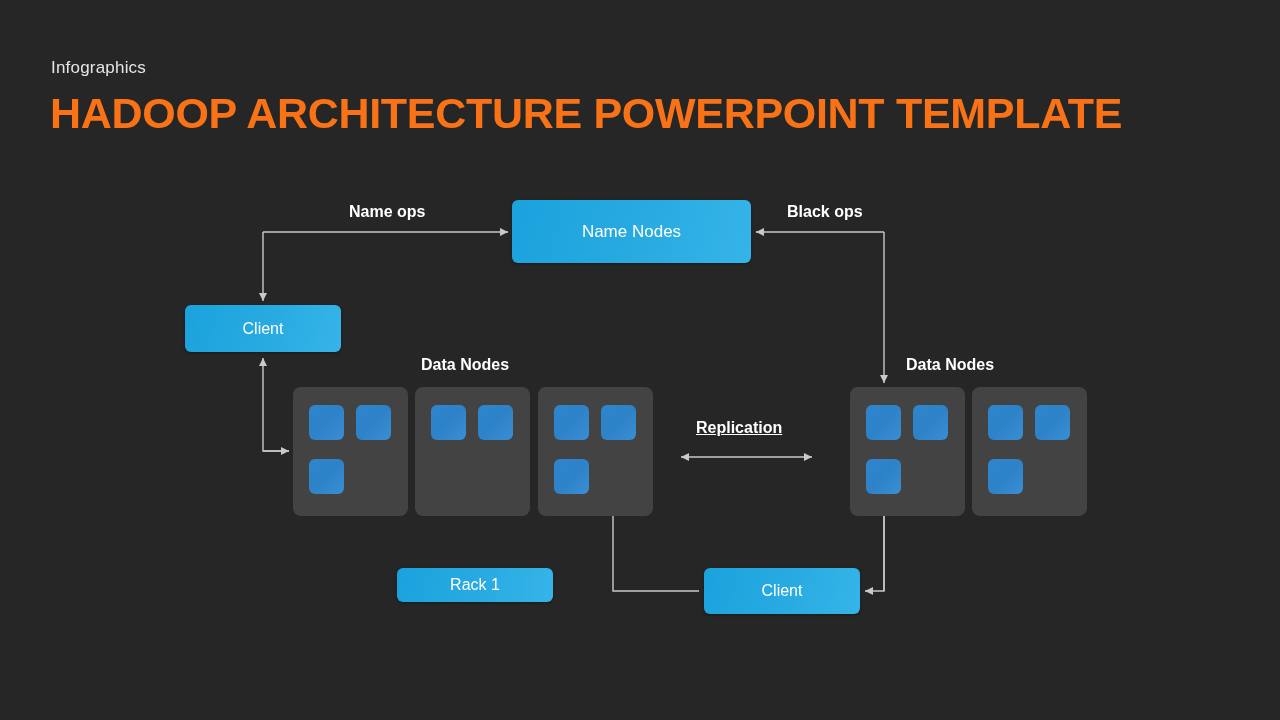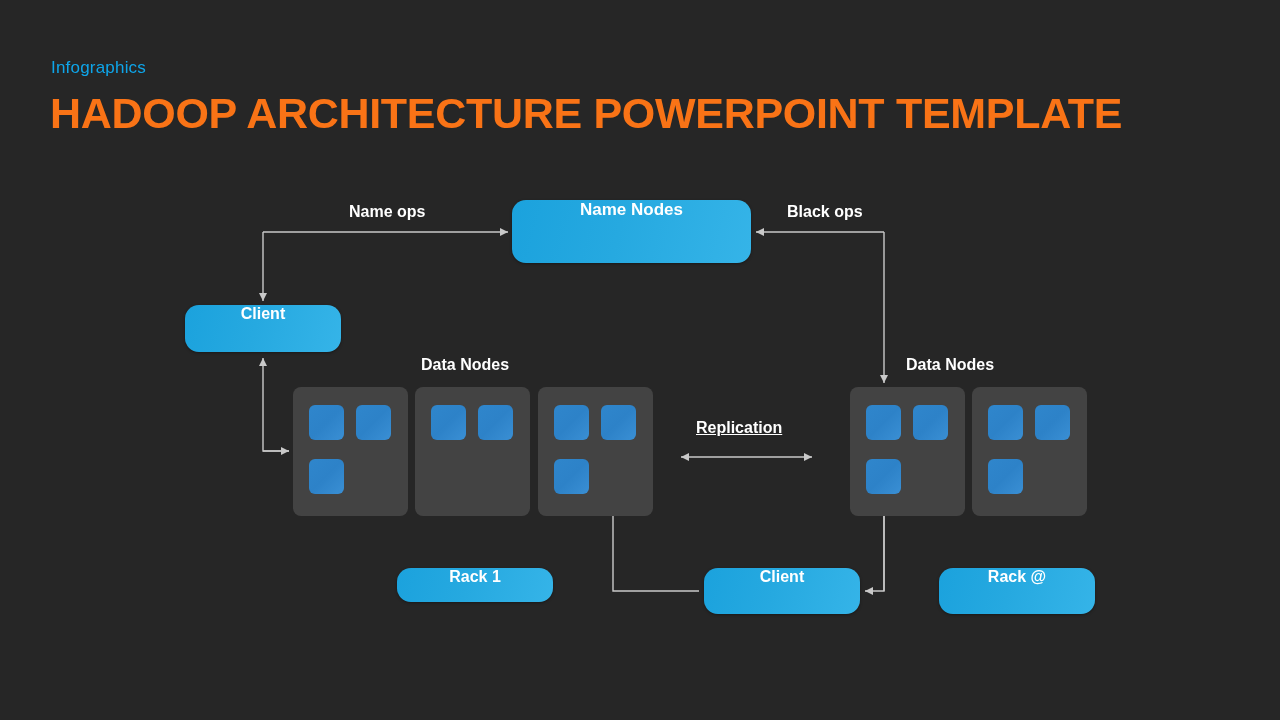--- a/index.html
+++ b/index.html
@@ -16,47 +16,48 @@
     font-family: "Liberation Sans", sans-serif;
     -webkit-font-smoothing: antialiased;
   }
 
   
   #kicker {
     position: absolute;
     left: 51px;
     top: 58px;
     font-size: 17px;
-    color: #0ea5e9;
+    color: #e5e5e5;
     letter-spacing: 0.2px;
     font-family: "Liberation Sans", sans-serif;
     text-align: right;
   }
   #title {
     position: absolute;
     left: 50px;
     top: 89px;
     font-size: 43px;
     font-weight: bold;
     color: #f97316;
     letter-spacing: -0.3px;
     white-space: nowrap;
     font-family: "Liberation Sans", sans-serif;
   }
 
   
   .bluebox {
     position: absolute;
     background: linear-gradient(105deg, #1ba2dd 0%, #26a9e0 45%, #35b4e8 100%);
-    border-radius: 14px;
+    border-radius: 6px;
     box-shadow: 0 1px 3px rgba(0,0,0,0.35);
     display: flex;
+    align-items: center;
     justify-content: center;
     color: #ffffff;
-    font-weight: bold;
+    font-weight: normal;
     font-family: "Liberation Sans", sans-serif;
   }
   #box-namenodes { left: 512px; top: 200px; width: 239px; height: 63px; font-size: 17px; }
   #box-client-top { left: 185px; top: 305px; width: 156px; height: 47px; font-size: 16px; }
   #box-rack1 { left: 397px; top: 568px; width: 156px; height: 34px; font-size: 16px; }
   #box-client-bottom { left: 704px; top: 568px; width: 156px; height: 46px; font-size: 16px; }
   #box-rack2 { left: 939px; top: 568px; width: 156px; height: 46px; font-size: 16px; }
 
   
   .rack {
@@ -163,23 +164,20 @@
   </div>
 
   <div class="bluebox" id="box-rack1">
     <span>Rack 1</span>
   </div>
 
   <div class="bluebox" id="box-client-bottom">
     <span>Client</span>
   </div>
 
-  <div class="bluebox" id="box-rack2">
-    <span>Rack @</span>
-  </div>
 
   <div class="rack" id="rack-a">
     <div class="node p1"></div>
     <div class="node p2"></div>
     <div class="node p3"></div>
   </div>
 
   <div class="rack" id="rack-b">
     <div class="node p1"></div>
     <div class="node p2"></div>

